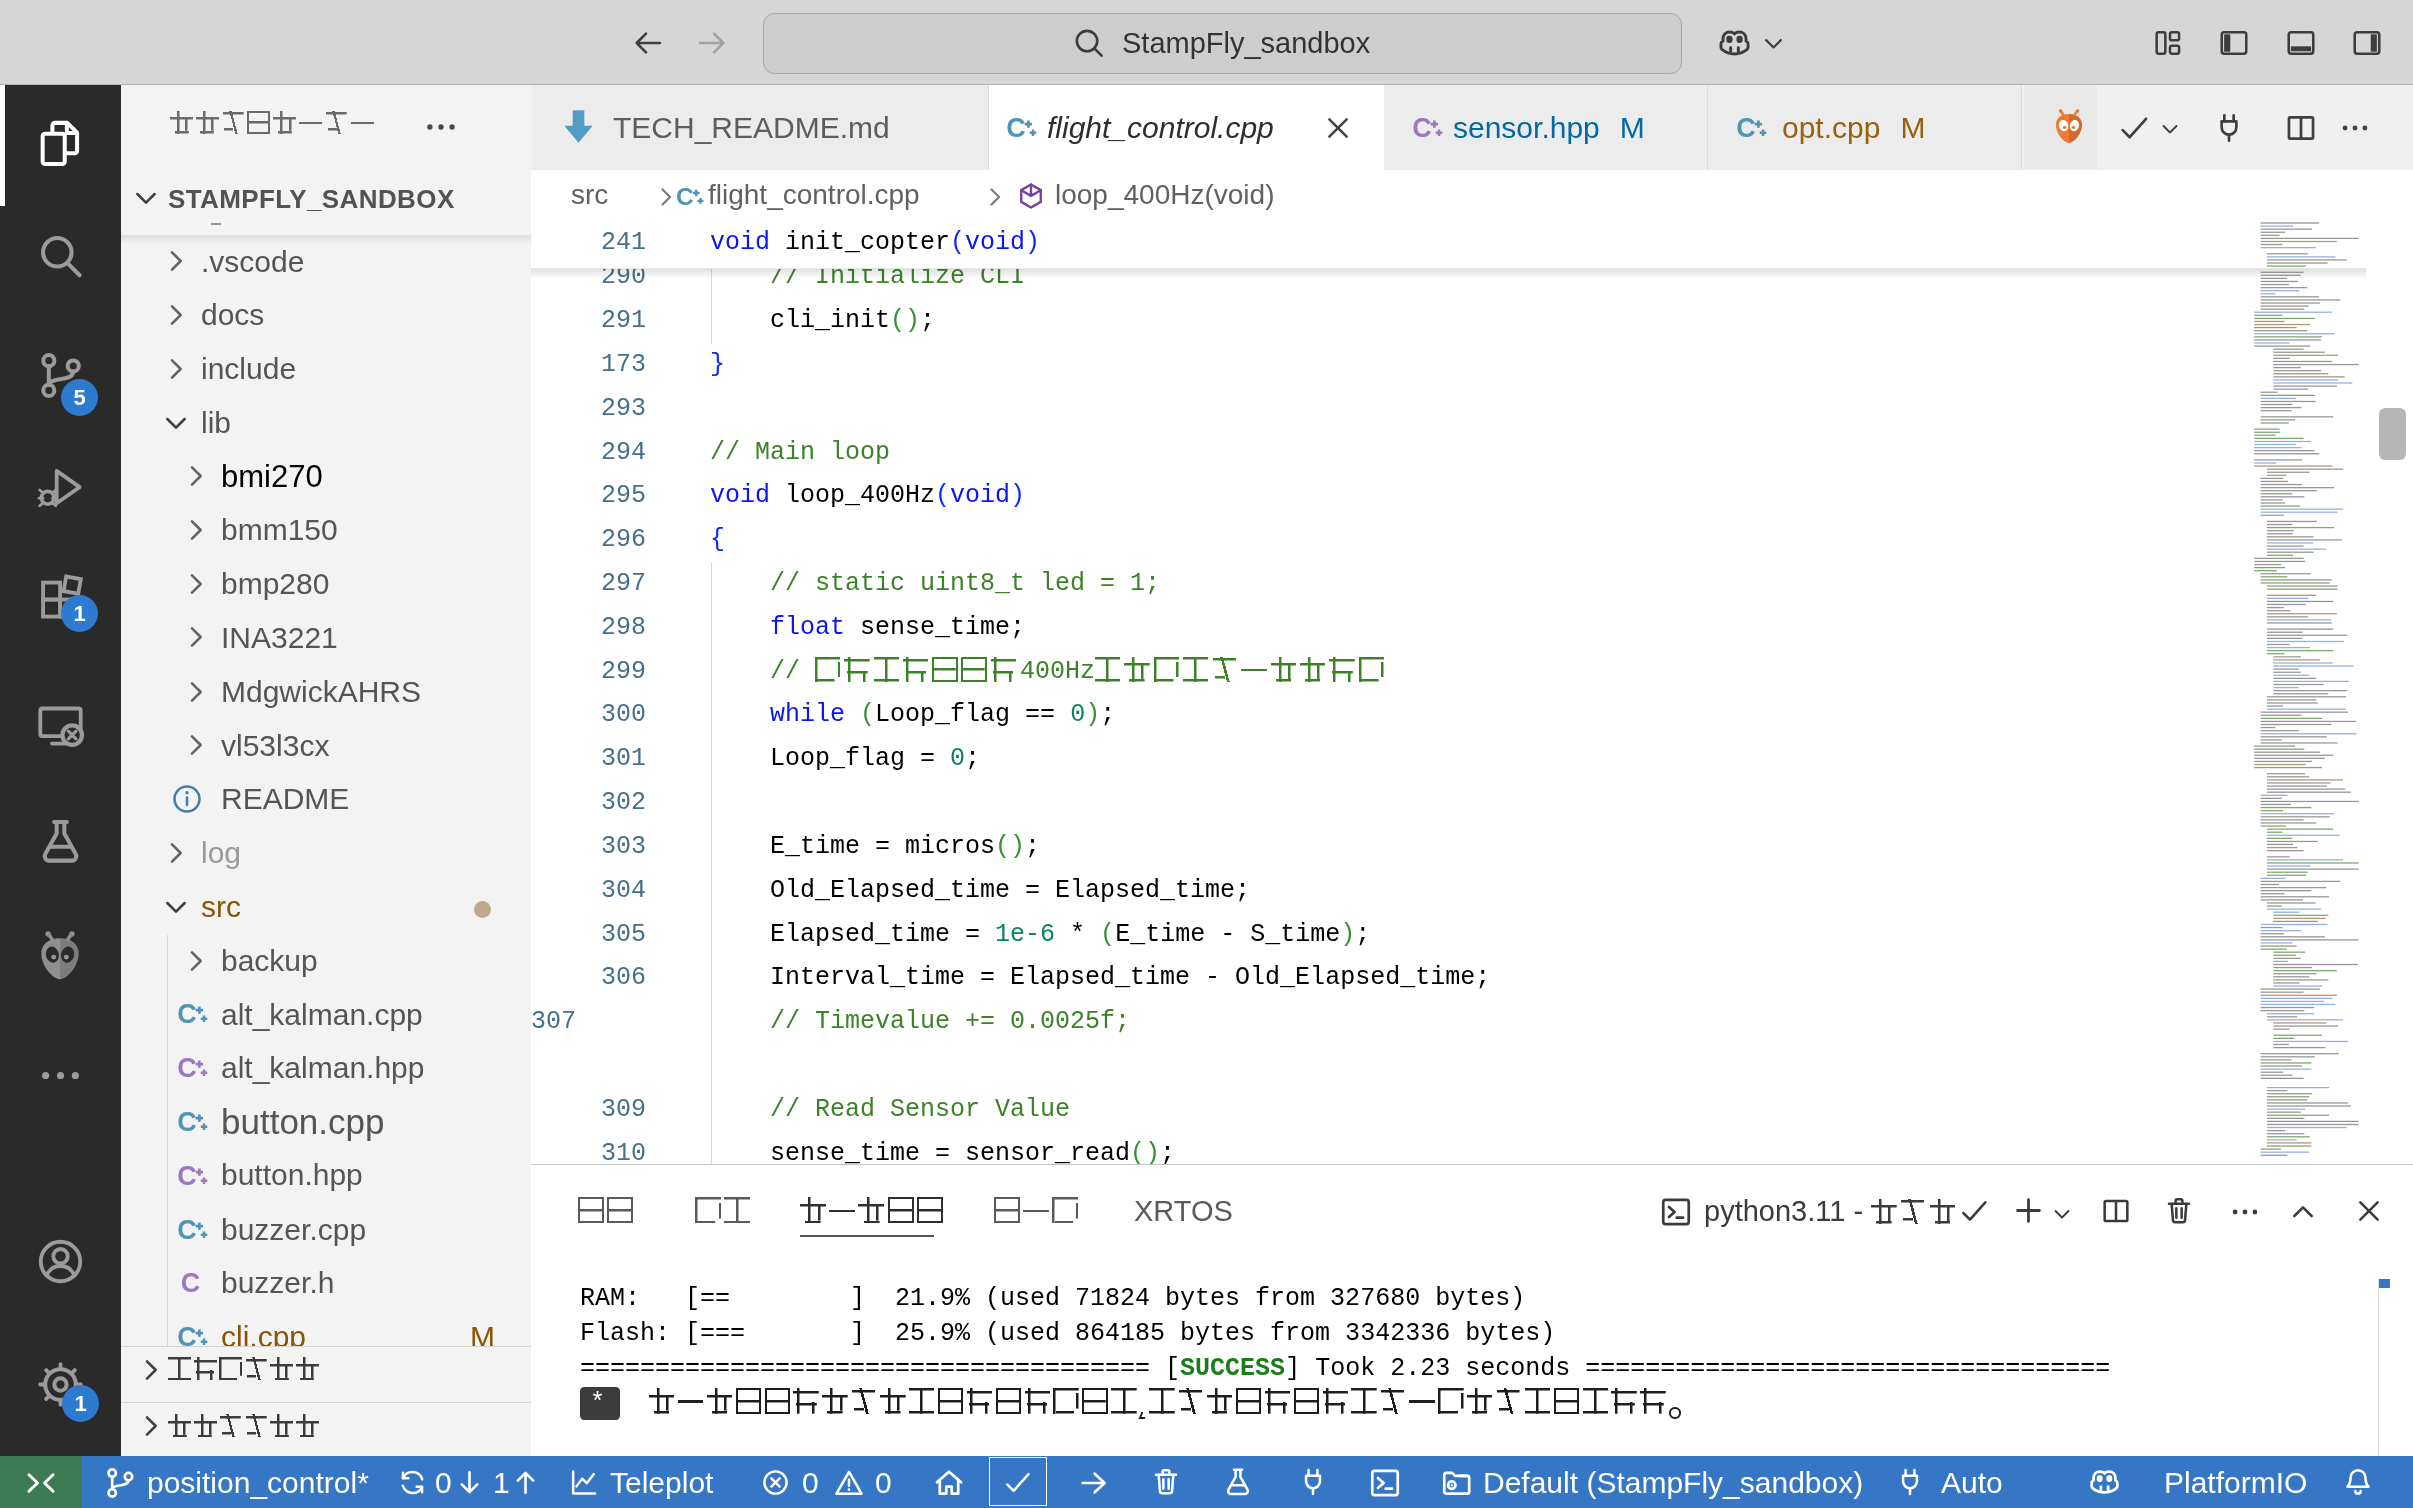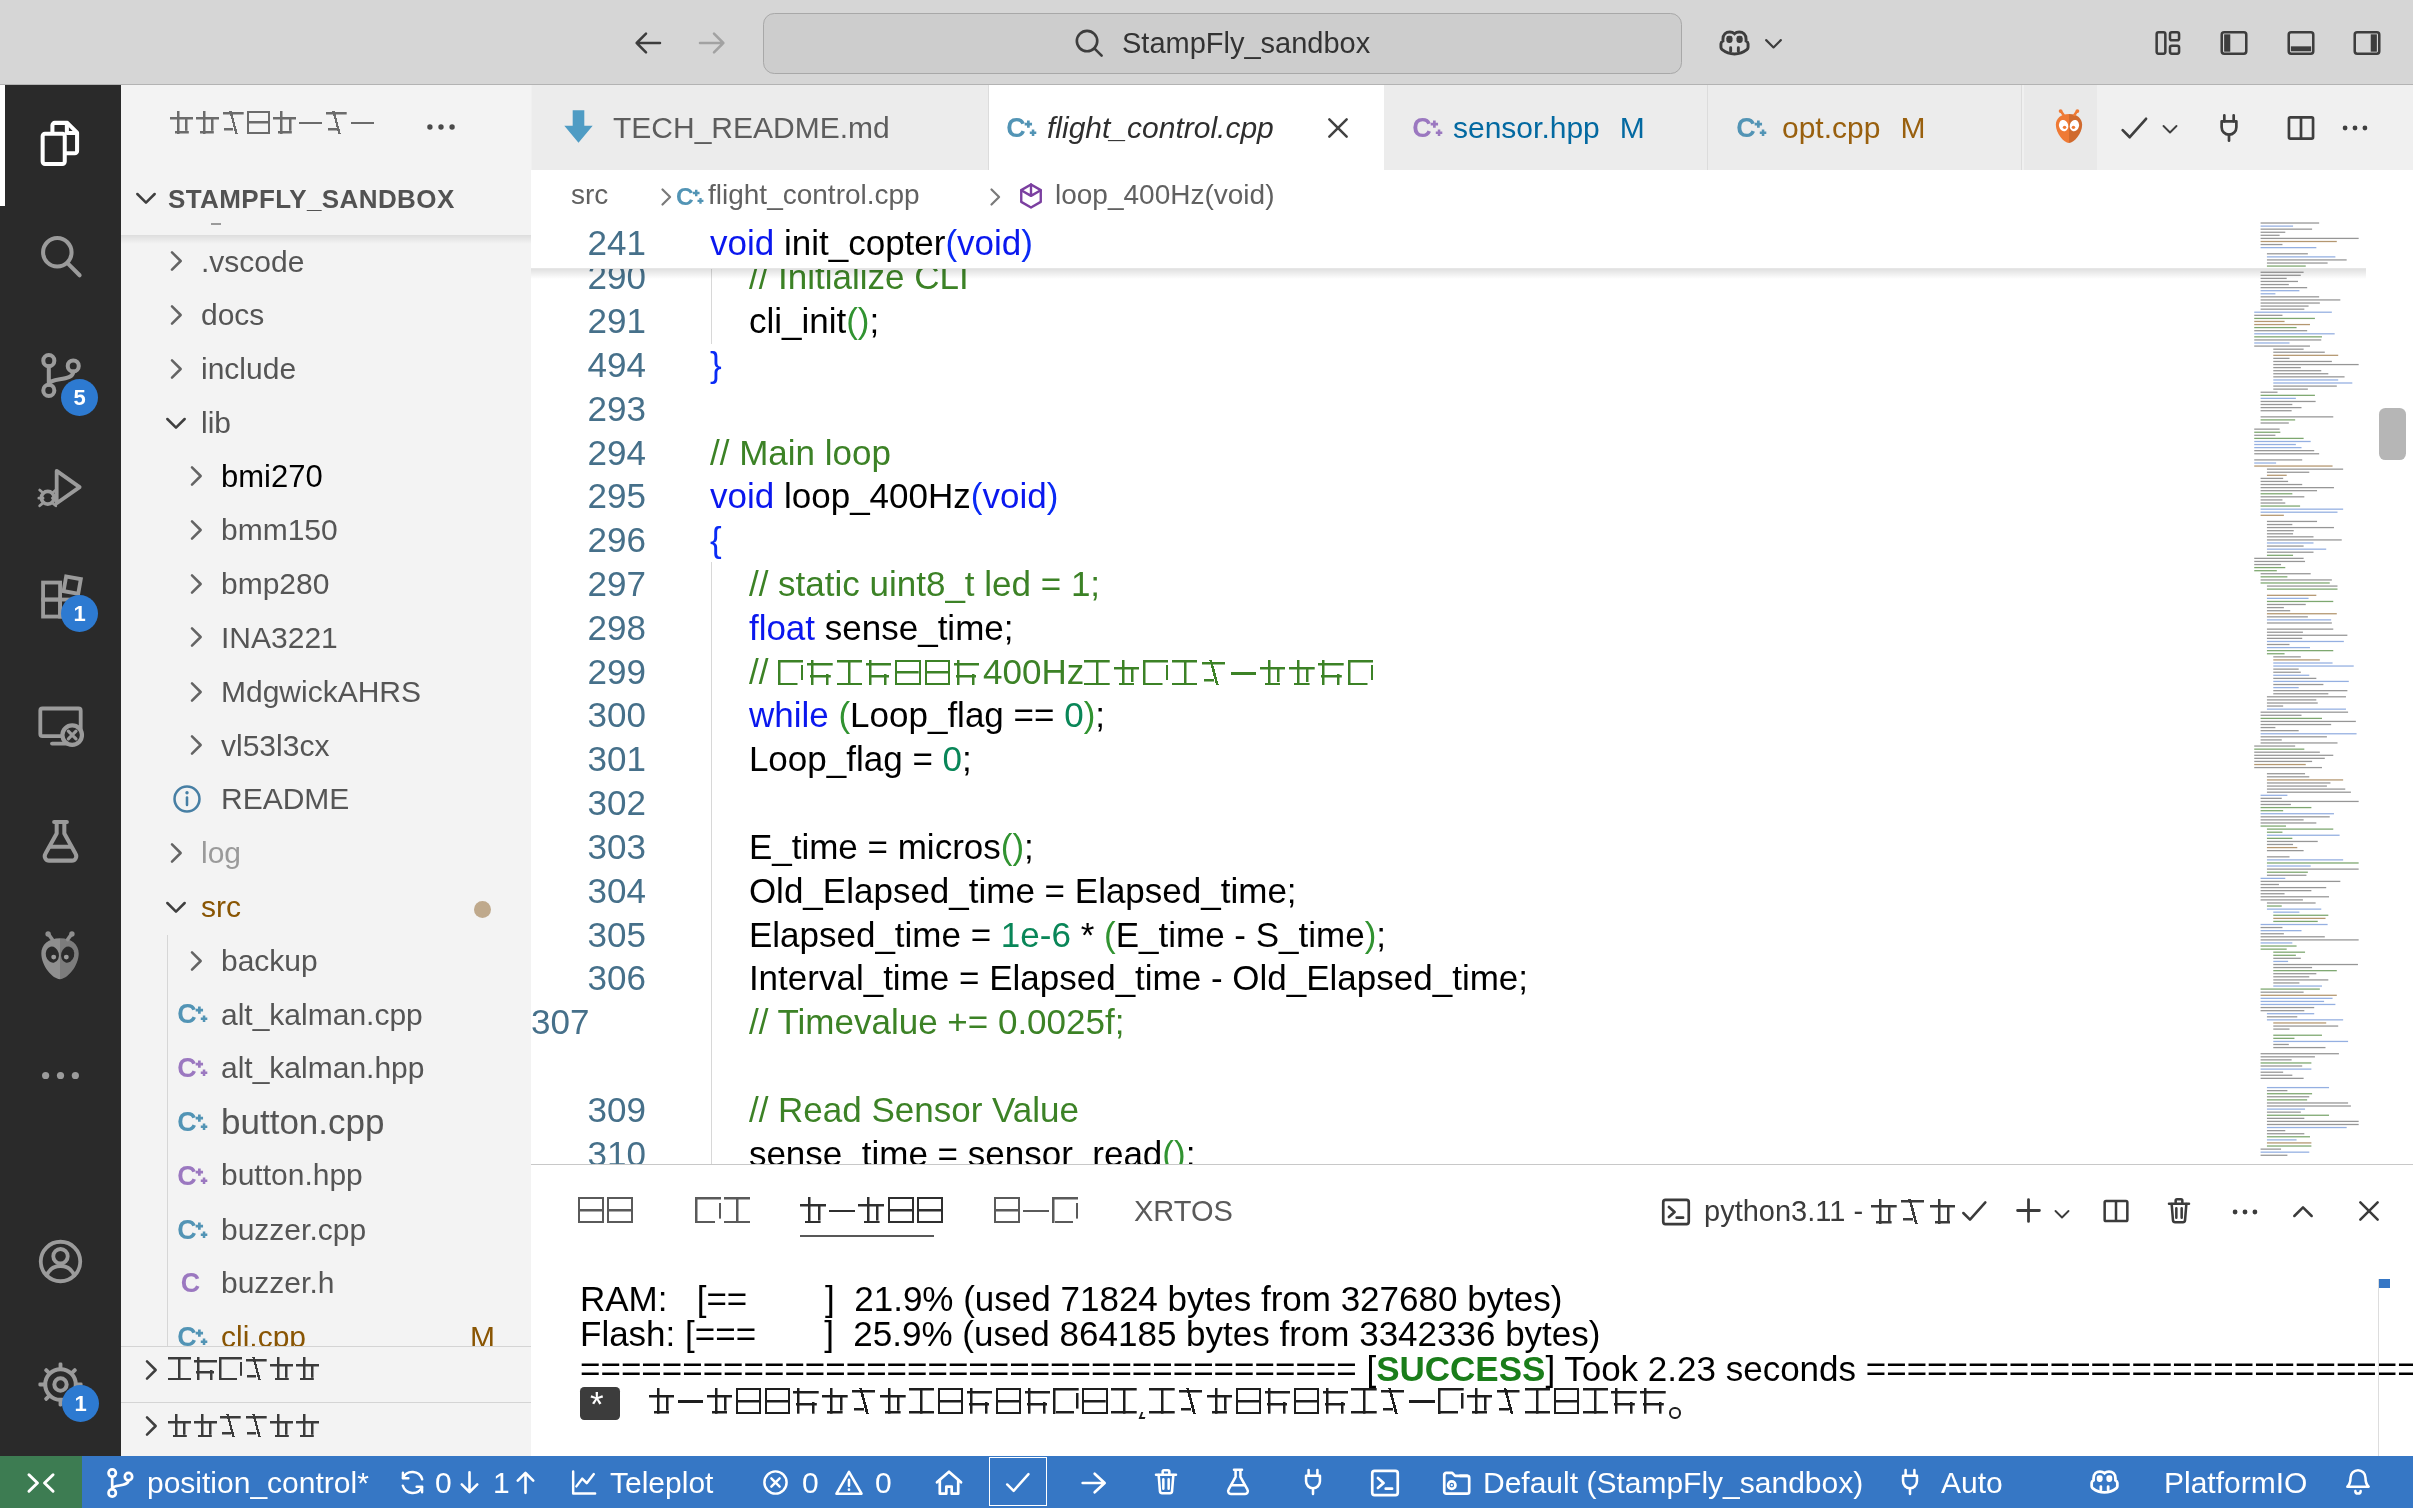--- a/index.html
+++ b/index.html
@@ -1,18 +1,18 @@
 <!DOCTYPE html>
 <html style="font-size:11.3px"><head><meta charset="utf-8"><style>
 *{margin:0;padding:0;box-sizing:border-box}
 html,body{width:2413px;height:1509px;overflow:hidden;background:#fff}
 body{font-family:"Liberation Sans",sans-serif;-webkit-font-smoothing:antialiased}
 #root{position:absolute;inset:0}
 .t{position:absolute;white-space:pre}
-.mono{font-family:Liberation Sans, sans-serif;font-size:35px;line-height:44px}
+.mono{font-family:Liberation Mono, monospace;font-size:25px;line-height:44px}
 .j{display:inline-block;vertical-align:middle;position:relative;margin-top:-4.2px;--s:2.5px}
 .jrun{white-space:nowrap}
 .jv0{background:linear-gradient(var(--c) 0 0) 50% 0/100% var(--s),linear-gradient(var(--c) 0 0) 50% 50%/var(--s) 100%,linear-gradient(var(--c) 0 0) 50% 100%/100% var(--s);background-repeat:no-repeat}
 .jv1{border:var(--s) solid var(--c);background:linear-gradient(var(--c) 0 0) 50% 50%/100% var(--s);background-repeat:no-repeat}
 .jv2{background:linear-gradient(var(--c) 0 0) 0 0/var(--s) 100%,linear-gradient(var(--c) 0 0) 50% 0/100% var(--s),linear-gradient(var(--c) 0 0) 100% 50%/var(--s) 60%,linear-gradient(var(--c) 0 0) 30% 100%/70% var(--s);background-repeat:no-repeat}
 .jv3{background:linear-gradient(var(--c) 0 0) 50% 12%/100% var(--s),linear-gradient(var(--c) 0 0) 50% 65%/80% var(--s),linear-gradient(var(--c) 0 0) 15% 50%/var(--s) 100%,linear-gradient(var(--c) 0 0) 80% 100%/var(--s) 45%;background-repeat:no-repeat}
 .jv4{background:linear-gradient(75deg,transparent 46%,var(--c) 46% 54%,transparent 54%),linear-gradient(var(--c) 0 0) 50% 8%/90% var(--s),linear-gradient(var(--c) 0 0) 20% 85%/40% var(--s);background-repeat:no-repeat}
 .jv5{background:linear-gradient(var(--c) 0 0) 50% 30%/100% var(--s),linear-gradient(var(--c) 0 0) 35% 50%/var(--s) 100%,linear-gradient(var(--c) 0 0) 75% 70%/var(--s) 60%,linear-gradient(var(--c) 0 0) 50% 100%/60% var(--s);background-repeat:no-repeat}
 .jbar{height:var(--s);background:var(--c);vertical-align:middle;margin-top:-2.8px}
 .jcomma{height:7px;border-left:var(--s) solid var(--c);border-bottom:var(--s) solid var(--c);width:5.6px!important;vertical-align:bottom;margin-bottom:1.4px;transform:skewX(-20deg)}
@@ -339,21 +339,21 @@
       </svg>
       <svg style="position:absolute;left:485px;top:11.3px" width="30" height="30" viewBox="0 0 24 24" fill="none">
         <path d="M12 2.8l7.8 4.5v9.4L12 21.2l-7.8-4.5V7.3z" stroke="#7b3fa0" stroke-width="1.9" fill="none" stroke-linejoin="round"></path>
         <path d="M12 2.8v9.1M12 11.9l7.8-4.5M12 11.9L4.2 7.4" stroke="#7b3fa0" stroke-width="1.9" stroke-linecap="round" stroke-linejoin="round"></path>
       </svg>
       <div class="t" style="left:524px;top:0;height:50px;line-height:50px;font-size:28px;color:#616161">loop_400Hz(void)</div>
     </div>
     <div id="ed" style="position:absolute;left:531px;top:220px;width:1882px;height:944px;background:#fff;overflow:hidden">
       <div class="t mono" style="left:0;top:35px;height:44px;width:1694px"><span style="position:absolute;left:0;width:115px;text-align:right;color:#46708a">290</span><span style="position:absolute;left:179px">    <span style="color:#3c8226">// Initialize CLI</span></span></div>
       <div class="t mono" style="left:0;top:79px;height:44px;width:1694px"><span style="position:absolute;left:0;width:115px;text-align:right;color:#46708a">291</span><span style="position:absolute;left:179px">    <span style="color:#000">cli_init</span><span style="color:#319331">()</span><span style="color:#000">;</span></span></div>
-      <div class="t mono" style="left:0;top:123px;height:44px;width:1694px"><span style="position:absolute;left:0;width:115px;text-align:right;color:#46708a">494</span><span style="position:absolute;left:179px"><span style="color:#0a2bf5">}</span></span></div>
+      <div class="t mono" style="left:0;top:123px;height:44px;width:1694px"><span style="position:absolute;left:0;width:115px;text-align:right;color:#46708a">173</span><span style="position:absolute;left:179px"><span style="color:#0a2bf5">}</span></span></div>
       <div class="t mono" style="left:0;top:167px;height:44px;width:1694px"><span style="position:absolute;left:0;width:115px;text-align:right;color:#46708a">293</span><span style="position:absolute;left:179px"></span></div>
       <div class="t mono" style="left:0;top:211px;height:44px;width:1694px"><span style="position:absolute;left:0;width:115px;text-align:right;color:#46708a">294</span><span style="position:absolute;left:179px"><span style="color:#3c8226">// Main loop</span></span></div>
       <div class="t mono" style="left:0;top:254px;height:44px;width:1694px"><span style="position:absolute;left:0;width:115px;text-align:right;color:#46708a">295</span><span style="position:absolute;left:179px"><span style="color:#0a17ee">void</span> <span style="color:#000">loop_400Hz</span><span style="color:#0a2bf5">(</span><span style="color:#0a17ee">void</span><span style="color:#0a2bf5">)</span></span></div>
       <div class="t mono" style="left:0;top:298px;height:44px;width:1694px"><span style="position:absolute;left:0;width:115px;text-align:right;color:#46708a">296</span><span style="position:absolute;left:179px"><span style="color:#0a2bf5">{</span></span></div>
       <div class="t mono" style="left:0;top:342px;height:44px;width:1694px"><span style="position:absolute;left:0;width:115px;text-align:right;color:#46708a">297</span><span style="position:absolute;left:179px">    <span style="color:#3c8226">// static uint8_t led = 1;</span></span></div>
       <div class="t mono" style="left:0;top:386px;height:44px;width:1694px"><span style="position:absolute;left:0;width:115px;text-align:right;color:#46708a">298</span><span style="position:absolute;left:179px">    <span style="color:#0a17ee">float</span><span style="color:#000"> sense_time;</span></span></div>
       <div class="t mono" style="left:0;top:430px;height:44px;width:1694px"><span style="position:absolute;left:0;width:115px;text-align:right;color:#46708a">299</span><span style="position:absolute;left:179px">    <span style="color:#3c8226">// </span><span style="--c:#3c8226"><span class="jrun "><i class="j jv2" style="width:25.4px;height:25.4px;margin-right:3.9px"></i><i class="j jv3" style="width:25.4px;height:25.4px;margin-right:3.9px"></i><i class="j jv0" style="width:25.4px;height:25.4px;margin-right:3.9px"></i><i class="j jv3" style="width:25.4px;height:25.4px;margin-right:3.9px"></i><i class="j jv1" style="width:25.4px;height:25.4px;margin-right:3.9px"></i><i class="j jv1" style="width:25.4px;height:25.4px;margin-right:3.9px"></i><i class="j jv3" style="width:25.4px;height:25.4px;margin-right:3.9px"></i></span></span><span style="color:#3c8226">400Hz</span><span style="--c:#3c8226"><span class="jrun "><i class="j jv0" style="width:25.4px;height:25.4px;margin-right:3.9px"></i><i class="j jv5" style="width:25.4px;height:25.4px;margin-right:3.9px"></i><i class="j jv2" style="width:25.4px;height:25.4px;margin-right:3.9px"></i><i class="j jv0" style="width:25.4px;height:25.4px;margin-right:3.9px"></i></span><span class="jrun "><i class="j jv4" style="width:25.4px;height:25.4px;margin-right:3.9px"></i><i class="j jbar" style="width:25.4px;margin-right:3.9px"></i><i class="j jv5" style="width:25.4px;height:25.4px;margin-right:3.9px"></i><i class="j jv5" style="width:25.4px;height:25.4px;margin-right:3.9px"></i><i class="j jv3" style="width:25.4px;height:25.4px;margin-right:3.9px"></i><i class="j jv2" style="width:25.4px;height:25.4px;margin-right:3.9px"></i></span></span></span></div>
       <div class="t mono" style="left:0;top:473px;height:44px;width:1694px"><span style="position:absolute;left:0;width:115px;text-align:right;color:#46708a">300</span><span style="position:absolute;left:179px">    <span style="color:#0a17ee">while</span> <span style="color:#319331">(</span><span style="color:#000">Loop_flag </span><span style="color:#000">==</span> <span style="color:#098658">0</span><span style="color:#319331">)</span><span style="color:#000">;</span></span></div>
       <div class="t mono" style="left:0;top:517px;height:44px;width:1694px"><span style="position:absolute;left:0;width:115px;text-align:right;color:#46708a">301</span><span style="position:absolute;left:179px"><span style="color:#000">    Loop_flag = </span><span style="color:#098658">0</span><span style="color:#000">;</span></span></div>
       <div class="t mono" style="left:0;top:561px;height:44px;width:1694px"><span style="position:absolute;left:0;width:115px;text-align:right;color:#46708a">302</span><span style="position:absolute;left:179px"></span></div>

